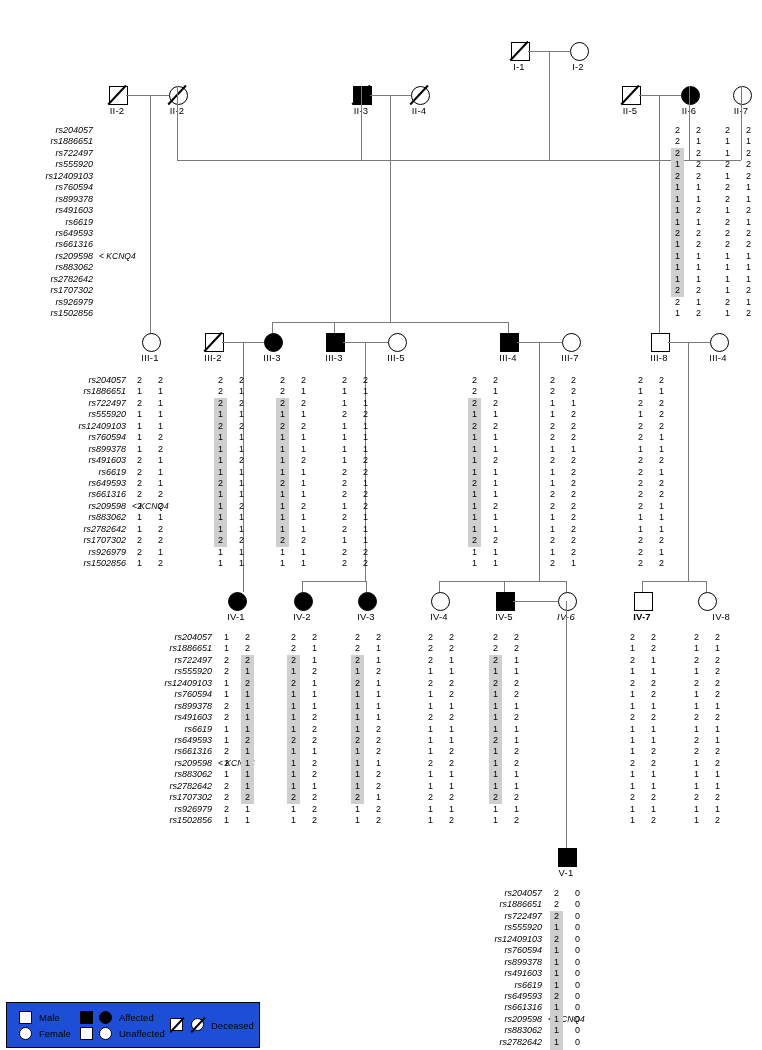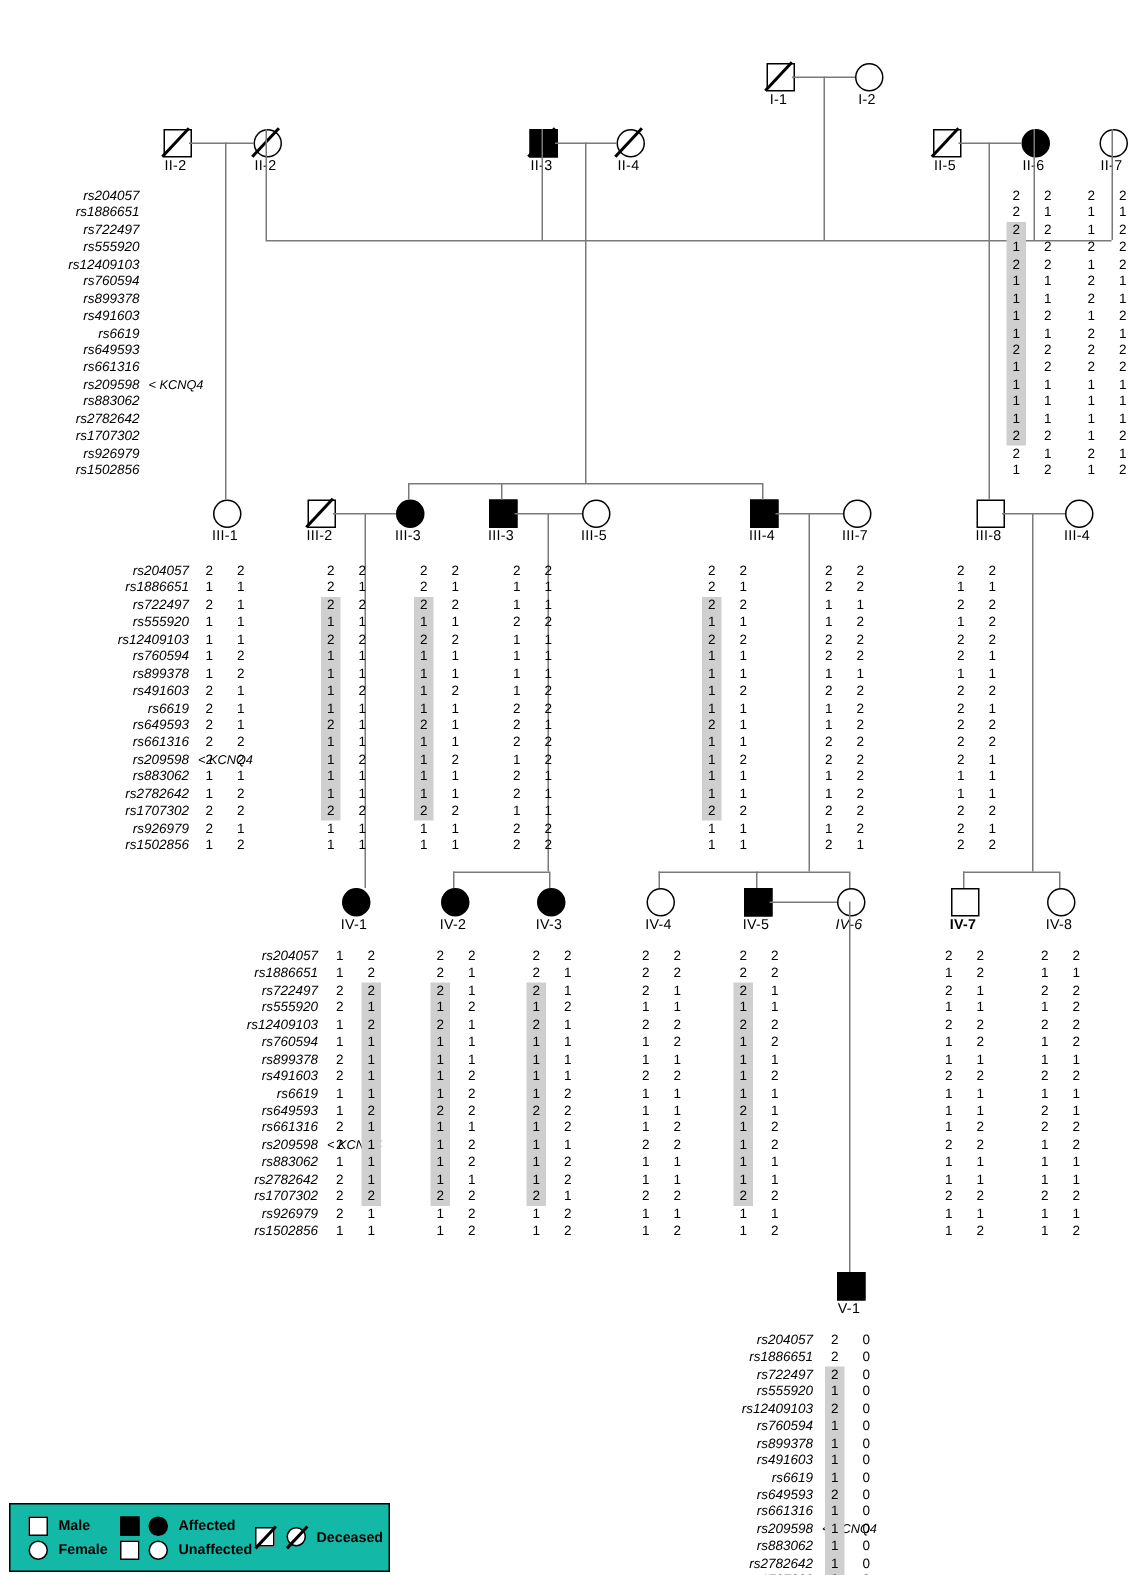--- a/index.html
+++ b/index.html
@@ -37,21 +37,21 @@
   
   .mklist{position:absolute;font-size:9px;line-height:11.45px;
           font-style:italic;font-family:"Liberation Sans","DejaVu Sans",sans-serif;
           text-align:right;white-space:nowrap;}
   .mkrow{height:11.45px;position:relative;}
   .mkname{position:absolute;right:0;}
   .kcnq{position:absolute;font-style:italic;font-size:8.5px;white-space:nowrap;}
 
   
   #legend{position:absolute;left:6px;top:1002px;width:252px;height:44px;
-          border:1.4px solid #000;background:#14b8a6;font-weight:bold;}
+          border:1.4px solid #000;background:#1d4ed8;}
   .lgitem{position:absolute;font-size:9.5px;}
   .lgsq{position:absolute;width:13px;height:13px;border:1.7px solid #000;background:#fff;box-sizing:border-box;}
   .lgsq.f{background:#000;}
   .lgci{position:absolute;width:13px;height:13px;border:1.7px solid #000;background:#fff;border-radius:50%;box-sizing:border-box;}
   .lgci.f{background:#000;}
   .lgslash{position:absolute;width:20px;height:1.7px;background:#000;transform:rotate(-47deg);}
 </style>
 </head>
 <body>
 
@@ -160,21 +160,21 @@
       <div class="ci"></div>
     </div>
     <div class="idlbl" style="left: 542px; top: 575px; width: 48px; font-style: italic;">IV-6</div>
     <div class="sym" style="left: 633.5px; top: 556px; width: 17px; height: 17px;">
       <div class="sq"></div>
     </div>
     <div class="idlbl" style="left: 618px; top: 575px; width: 48px; font-weight: bold;">IV-7</div>
     <div class="sym" style="left: 697.5px; top: 556px; width: 17px; height: 17px;">
       <div class="ci"></div>
     </div>
-    <div class="idlbl" style="left: 682px; top: 575px; width: 48px;">IV-8</div>
+    <div class="idlbl" style="left: 682px; top: 575px; width: 48px; text-align: right;">IV-8</div>
     <div class="sym" style="left: 557.5px; top: 812px; width: 17px; height: 17px;">
       <div class="sq filled"></div>
     </div>
     <div class="idlbl" style="left: 542px; top: 831px; width: 48px;">V-1</div>
     <div class="ln lnh" style="left: 527.5px; top: 14.5px; width: 42px;"></div>
     <div class="ln lnv" style="left: 548.5px; top: 14.5px; height: 109.5px;"></div>
     <div class="ln lnh" style="left: 177px; top: 124px; width: 564px;"></div>
     <div class="ln lnv" style="left: 177px; top: 50px; height: 74px;"></div>
     <div class="ln lnv" style="left: 361px; top: 50px; height: 74px;"></div>
     <div class="ln lnv" style="left: 689px; top: 50px; height: 74px;"></div>

